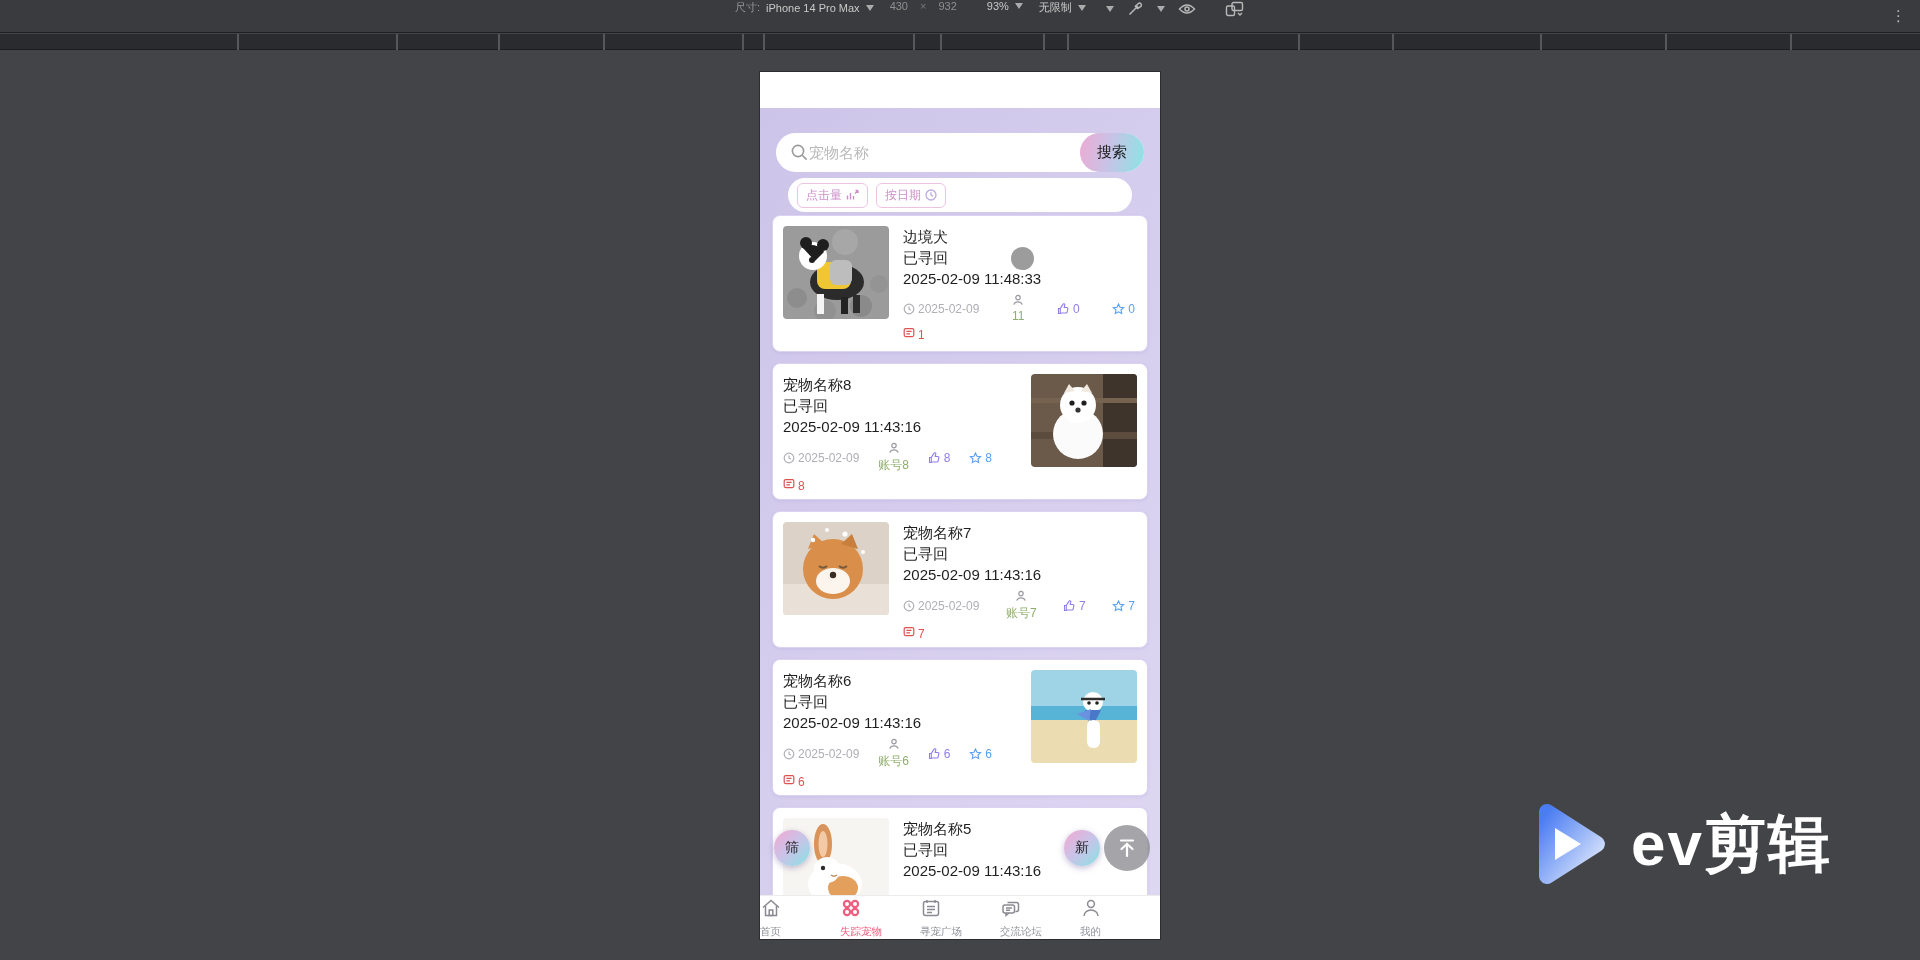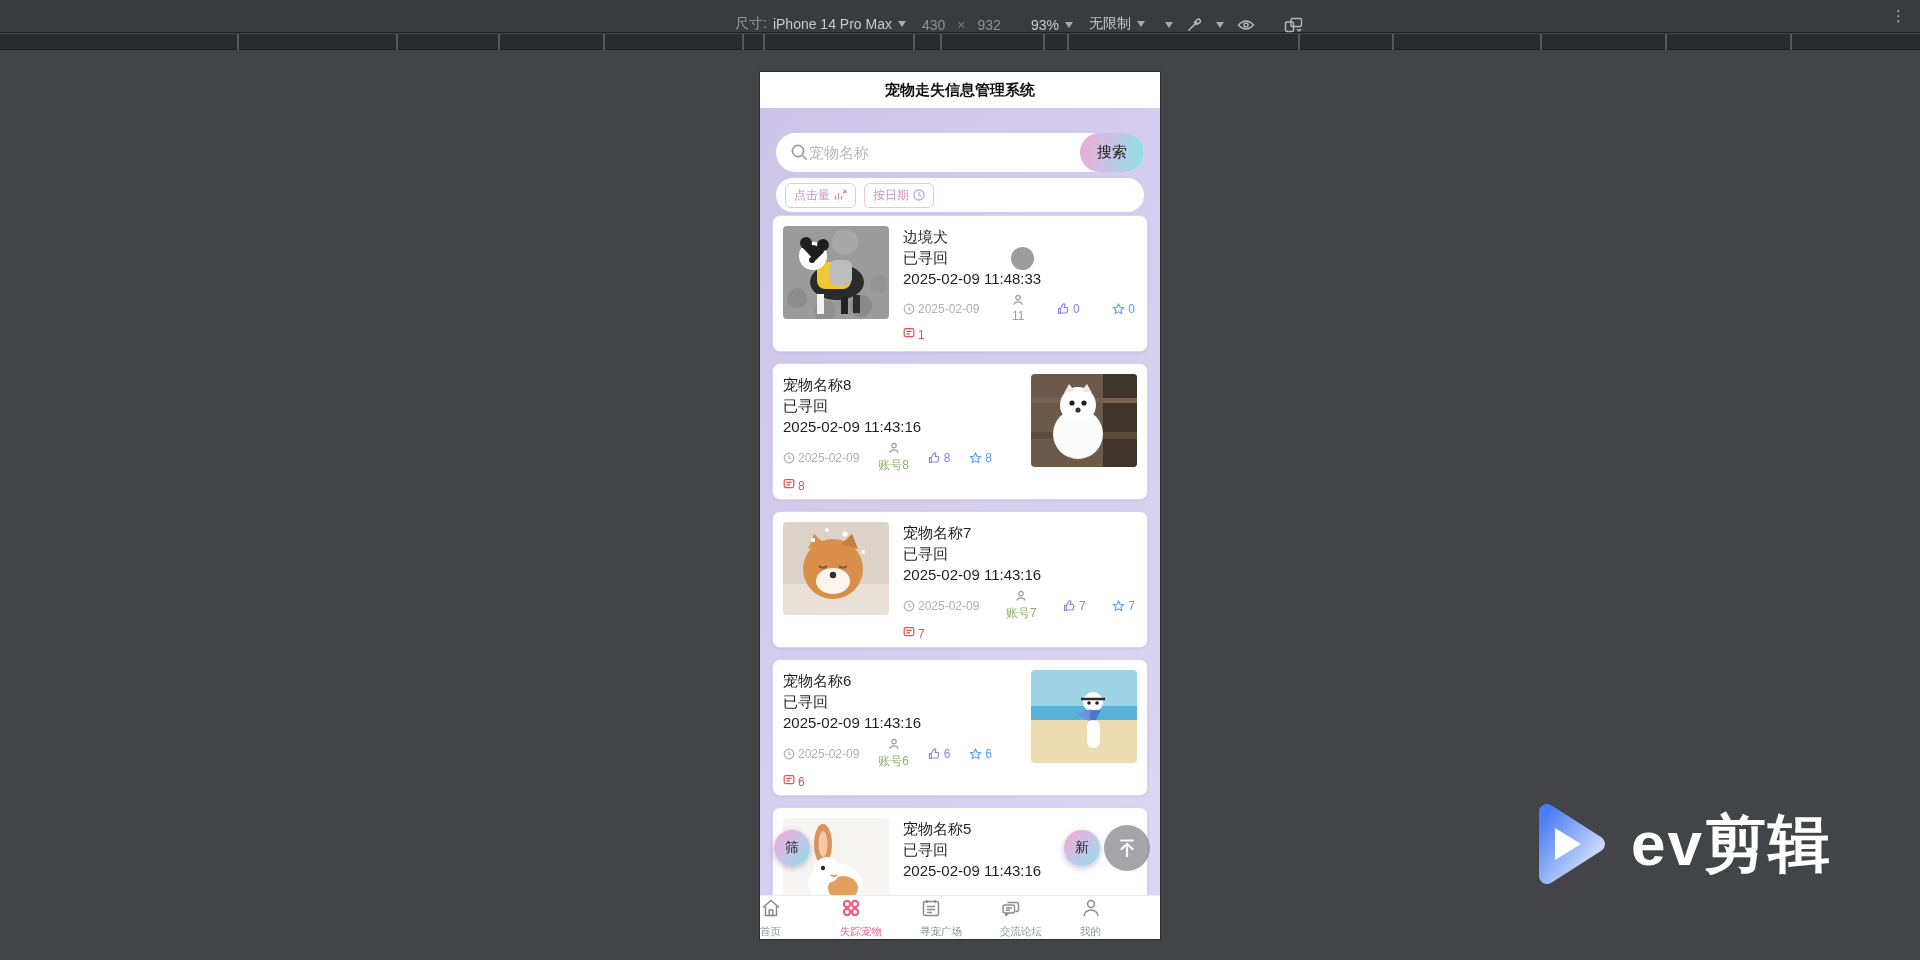--- a/index.html
+++ b/index.html
@@ -3,21 +3,21 @@
 <meta charset="utf-8">
 <style>
   * { margin:0; padding:0; box-sizing:border-box; }
   html,body { width:1920px; height:960px; overflow:hidden; background:#434448;
     font-family:"Liberation Sans","DejaVu Sans",sans-serif; }
 
   
   .devbar { position:absolute; left:0; top:0; width:1920px; height:33px;
     background:#3a3b3e; border-bottom:1px solid #1f1f21; }
   .devbar-center { position:absolute; left:735px; top:0; height:33px;
-    display:flex; align-items:flex-end; gap:16px; color:#c9c9c9; font-size:14px; }
+    display:flex; align-items:flex-start; gap:16px; color:#c9c9c9; font-size:11px; }
   .dev-group { display:flex; align-items:center; gap:6px; cursor:pointer; }
   .dim-label { color:#969696; }
   .dev-num { color:#8f8f8f; }
   .dev-times { color:#787878; padding:0 6px; }
   .tri { width:0; height:0; border-left:4.5px solid transparent; border-right:4.5px solid transparent;
     border-top:6px solid #ababab; display:inline-block; }
   .dev-icons { display:flex; align-items:center; gap:13px; margin-left:4px; }
   .dev-icon svg { display:block; }
   .kebab { position:absolute; right:14px; top:7px; color:#b5b5b5; font-size:15px;
     letter-spacing:0; cursor:pointer; line-height:18px; }
@@ -44,21 +44,21 @@
     display:flex; align-items:center; padding-left:14px; }
   .search-pill svg { flex:0 0 auto; }
   .search-input { border:none; outline:none; background:transparent; font-size:15px;
     color:#333; width:220px; font-family:inherit; }
   .search-input::placeholder { color:#b9b9b9; }
   .search-btn { position:absolute; right:0; top:0; width:64px; height:39px; border:none;
     border-radius:20px; background:linear-gradient(100deg,#edabd4 0%,#c9c2e6 45%,#8be4e4 100%);
     font-size:15px; color:#1e1e1e; cursor:pointer; font-family:inherit; }
 
   
-  .filter-bar { margin:6px 16px 0; height:34px; background:#fff; border-radius:17px;
+  .filter-bar { margin:6px 28px 0; height:34px; background:#fff; border-radius:17px;
     display:flex; align-items:center; gap:8px; padding:0 9px; }
   .chip { display:flex; align-items:center; gap:4px; border:1px solid #eec3e2; border-radius:6px;
     padding:3px 8px; font-size:12px; color:#cd8fcb; background:#fff; cursor:pointer; }
   .chip svg { display:block; }
 
   
   .card { height:137px; margin:11px 12px 0; background:#fff; border:1px solid #dcd2f2;
     border-radius:8px; padding:10px; display:flex; cursor:pointer;
     box-shadow:0 1px 3px rgba(120,100,180,.12); }
   .card:first-child { margin-top:3px; }
@@ -172,23 +172,20 @@
     <div class="tick" style="left: 1298px;"></div>
     <div class="tick" style="left: 1392px;"></div>
     <div class="tick" style="left: 1540px;"></div>
     <div class="tick" style="left: 1665px;"></div>
     <div class="tick" style="left: 1790px;"></div>
   </div>
 
 <div class="stage">
 
   <div class="phone">
-    <div class="app-header">
-      <span class="app-title">宠物走失信息管理系统</span>
-    </div>
 
     <div class="app-content">
 
       <div class="search-row">
         <div class="search-pill">
           <svg width="19" height="19" viewBox="0 0 19 19" fill="none" stroke="#9a9a9a" stroke-width="1.6">
             <circle cx="8" cy="8" r="5.6"></circle>
               <path d="M12.3 12.3 L16.6 16.6"></path>
           </svg>
           <input class="search-input" placeholder="宠物名称" style="">

